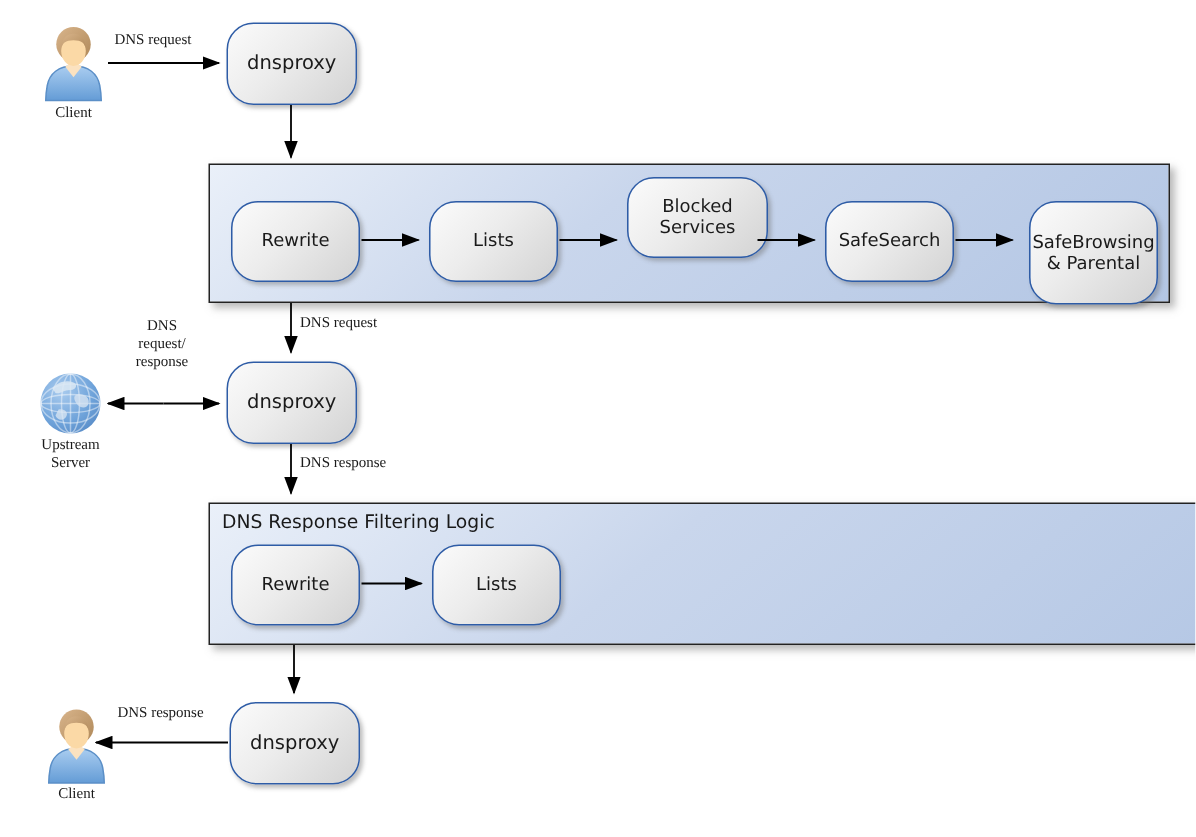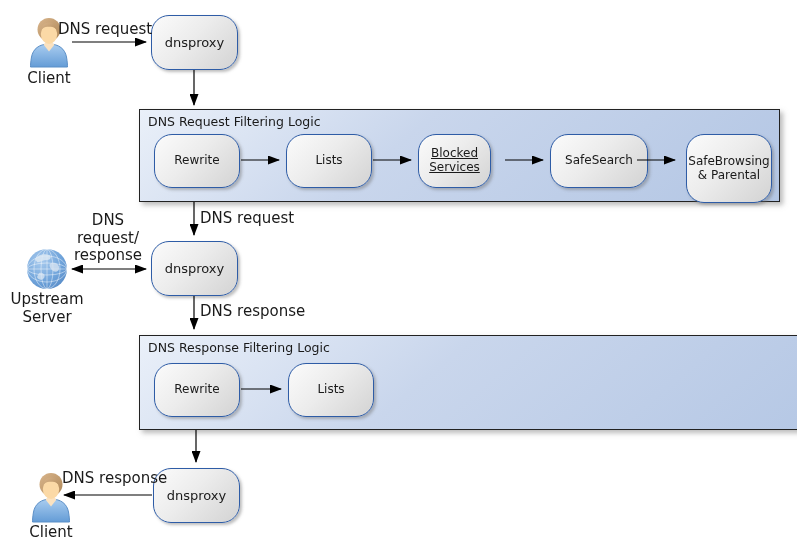--- a/index.html
+++ b/index.html
@@ -2,21 +2,21 @@
 <html><head>
 <meta charset="utf-8">
 <style>
   html,body{margin:0;padding:0;background:#ffffff;}
   .canvas{
     position:relative;width:797px;height:558px;background:#ffffff;overflow:hidden;
     font-family:"DejaVu Sans", sans-serif;color:#1a1a1a;
   }
   .wires{position:absolute;left:0;top:0;z-index:3;pointer-events:none;}
   .actor{position:absolute;z-index:2;}
-  .lbl{position:absolute;z-index:4;font-size:15px;line-height:1.18;white-space:nowrap;}
+  .lbl{position:absolute;z-index:4;font-size:10px;line-height:1.18;white-space:nowrap;font-family:Liberation Serif, serif;}
   .center{text-align:center;}
   .pre{white-space:pre-line;}
   .node{
     position:absolute;z-index:2;box-sizing:border-box;
     border:1.5px solid #2e5ca6;border-radius:18px;
     background:linear-gradient(135deg,#fbfbfb 0%,#ececec 45%,#d3d3d3 100%);
     box-shadow:2px 2px 3px rgba(110,110,110,0.45);
     display:flex;align-items:center;justify-content:center;
     font-size:13px;text-align:center;
   }
@@ -81,31 +81,30 @@
     </svg>
   </div>
   <div class="lbl center" style="left:19px;top:70px;width:60px;">Client</div>
   <div class="lbl center" style="left:58px;top:21px;width:88px;">DNS request</div>
 
   <div class="node" style="left:151px;top:15px;width:87px;height:55px;">
     <span>dnsproxy</span>
   </div>
 
   <div class="container" style="left:139px;top:109px;width:641px;height:93px;">
-    <div class="container-title">DNS Request Filtering Logic</div>
     <div class="node small" style="left:14px;top:24px;width:86px;height:54px;">
       <span>Rewrite</span>
     </div>
     <div class="node small" style="left:146px;top:24px;width:86px;height:54px;">
       <span>Lists</span>
     </div>
-    <div class="node small" style="left:278px;top:24px;width:73px;height:54px;text-decoration:underline;">
+    <div class="node small" style="left:278px;top:8px;width:94px;height:54px;">
       <span>Blocked Services</span>
     </div>
-    <div class="node small" style="left:410px;top:24px;width:98px;height:54px;">
+    <div class="node small" style="left:410px;top:24px;width:86px;height:54px;">
       <span>SafeSearch</span>
     </div>
     <div class="node small" style="left:546px;top:24px;width:86px;height:69px;">
       <span>SafeBrowsing &amp; Parental</span>
     </div>
   </div>
 
   <div class="lbl" style="left:200px;top:210px;">DNS request</div>
 
   <div class="actor" style="left:25px;top:247px;">

